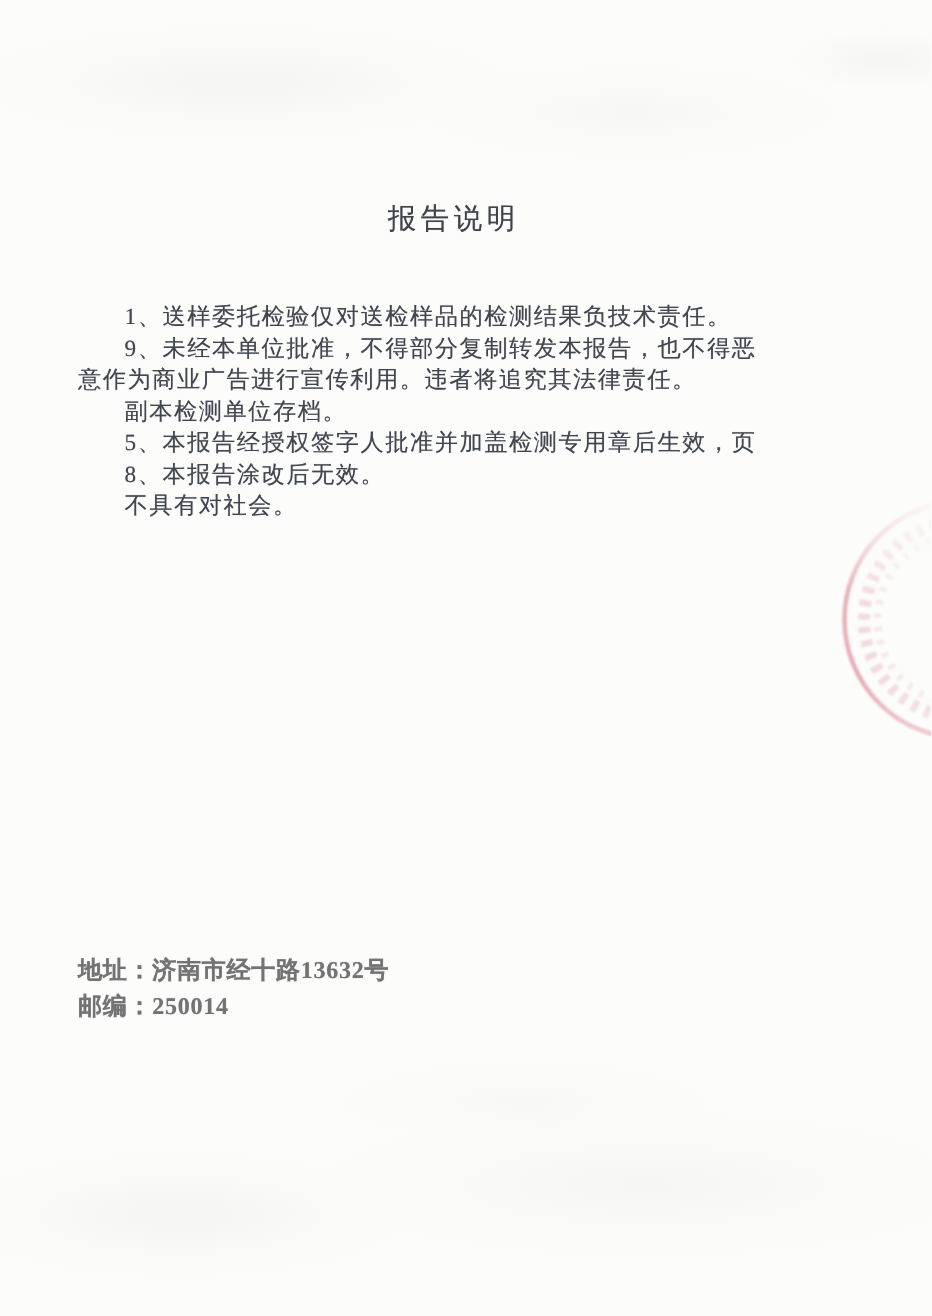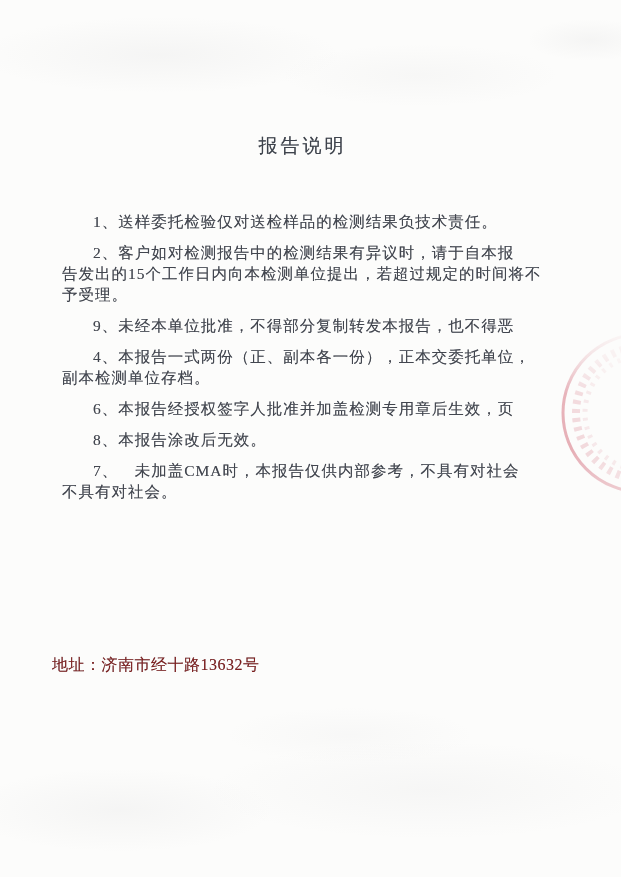--- a/index.html
+++ b/index.html
@@ -42,31 +42,32 @@
     position: absolute;
     left: 52px;
     top: 201px;
     width: 514px;
     font-size: 15.5px;
     line-height: 21px;
     letter-spacing: 1px;
     color: #42464f;
     text-shadow: 0 0 0.5px rgba(66,70,79,0.5);
   }
-  .note { margin: 10px; }
+  .note { margin: 0; }
   .note .line:first-child { text-indent: 31px; }
   .contact {
     position: absolute;
     left: 52px;
-    top: 653px;
+    top: 636px;
     font-size: 16px;
     line-height: 24px;
     letter-spacing: 0.5px;
-    color: #7f1d1d;
+    color: #737373;
     text-shadow: 0 0 0.5px rgba(62,67,76,0.5);
+    font-weight: bold;
   }
   .stamp {
     position: absolute;
     top: 328px;
     right: 0;
     width: 62px;
     height: 165px;
     pointer-events: none;
   }
 </style>
@@ -77,39 +78,33 @@
 
 <div>
 
   <h1 class="page-title">报告说明</h1>
 
   <div class="notes">
     <div class="note">
         <div class="line">1、送样委托检验仅对送检样品的检测结果负技术责任。</div>
       </div>
     <div class="note">
-        <div class="line">2、客户如对检测报告中的检测结果有异议时，请于自本报</div>
-        <div class="line">告发出的15个工作日内向本检测单位提出，若超过规定的时间将不</div>
-        <div class="line">予受理。</div>
+        <div class="line">9、未经本单位批准，不得部分复制转发本报告，也不得恶</div>
+        <div class="line">意作为商业广告进行宣传利用。违者将追究其法律责任。</div>
       </div>
     <div class="note">
-        <div class="line">9、未经本单位批准，不得部分复制转发本报告，也不得恶</div>
-      </div>
-    <div class="note">
-        <div class="line">4、本报告一式两份（正、副本各一份），正本交委托单位，</div>
         <div class="line">副本检测单位存档。</div>
       </div>
     <div class="note">
-        <div class="line">6、本报告经授权签字人批准并加盖检测专用章后生效，页</div>
+        <div class="line">5、本报告经授权签字人批准并加盖检测专用章后生效，页</div>
       </div>
     <div class="note">
         <div class="line">8、本报告涂改后无效。</div>
       </div>
     <div class="note">
-        <div class="line">7、　未加盖CMA时，本报告仅供内部参考，不具有对社会</div>
         <div class="line">不具有对社会。</div>
       </div>
   </div>
 
   <svg class="stamp" viewBox="0 0 62 165" xmlns="http://www.w3.org/2000/svg">
     <defs>
       <linearGradient id="fadeGrad" x1="0" y1="0" x2="0" y2="1">
         <stop offset="0" stop-color="#000"></stop>
         <stop offset="0.18" stop-color="#555"></stop>
         <stop offset="0.40" stop-color="#eee"></stop>
@@ -125,15 +120,16 @@
     </defs>
     <g mask="url(#fadeMask)" filter="url(#inkBlur)">
       <circle cx="83" cy="85" r="79" fill="none" stroke="#d4707e" stroke-width="3" opacity="0.55"></circle>
       <circle cx="83" cy="85" r="66" fill="none" stroke="#dd8f9b" stroke-width="8" stroke-dasharray="4 5" opacity="0.32"></circle>
       <circle cx="83" cy="85" r="57" fill="none" stroke="#e3a4ae" stroke-width="5" stroke-dasharray="3 6" opacity="0.22"></circle>
     </g>
   </svg>
 
   <div class="contact">
     <div>地址：济南市经十路13632号</div>
+    <div>邮编：250014</div>
   </div>
 
 </div>
 
 </body></html>

